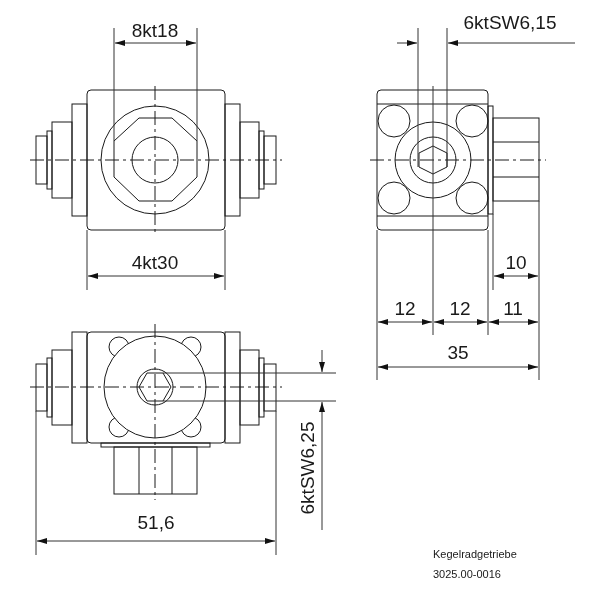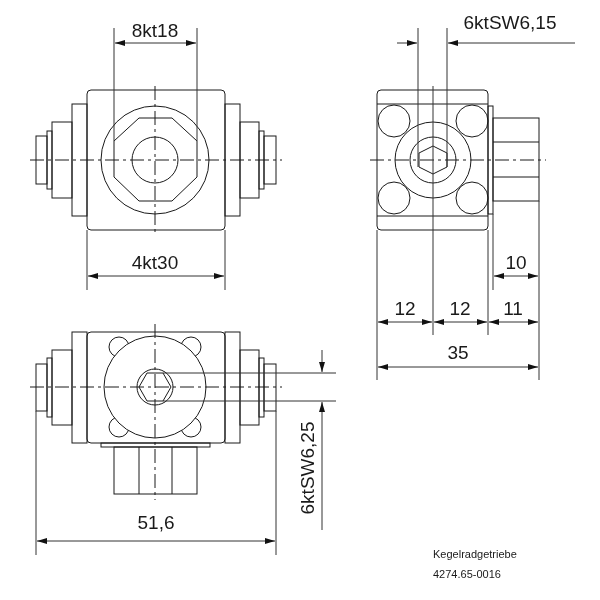--- a/index.html
+++ b/index.html
@@ -143,13 +143,13 @@
 
     <line x1="36" y1="411" x2="36" y2="555" class="dim"></line>
     <line x1="276" y1="411" x2="276" y2="555" class="dim"></line>
     <line x1="156" y1="541" x2="37" y2="541" class="dim" marker-end="url(#a)"></line>
     <line x1="156" y1="541" x2="275" y2="541" class="dim" marker-end="url(#a)"></line>
     <text x="156" y="529" text-anchor="middle" class="t">51,6</text>
   </g>
 </svg>
 
 <div class="title" style="top:544px;">Kegelradgetriebe</div>
-<div class="title" style="top:564px;">4274.65-0016</div>
+<div class="title" style="top:564px;">3025.00-0016</div>
 
 </body></html>

